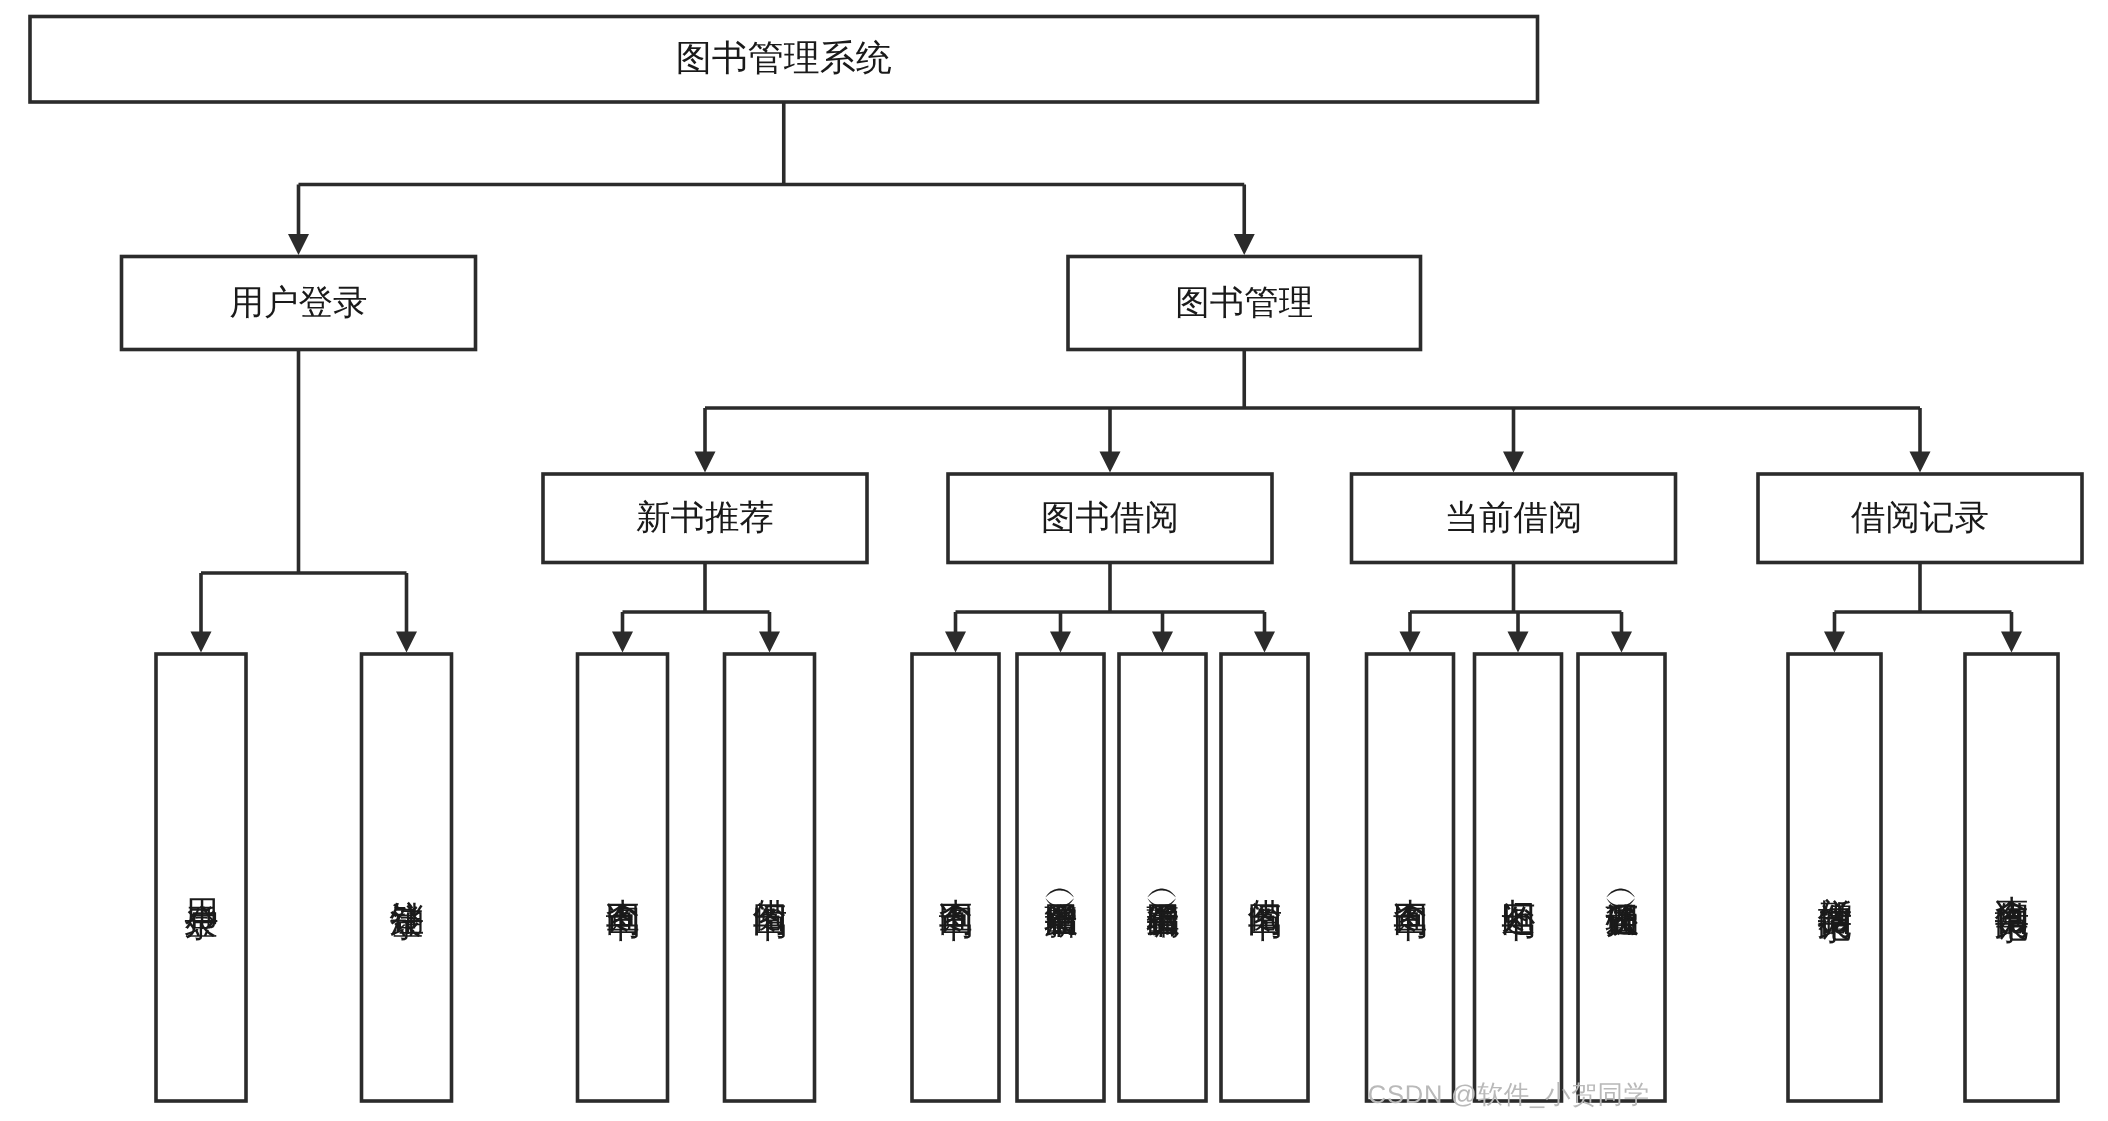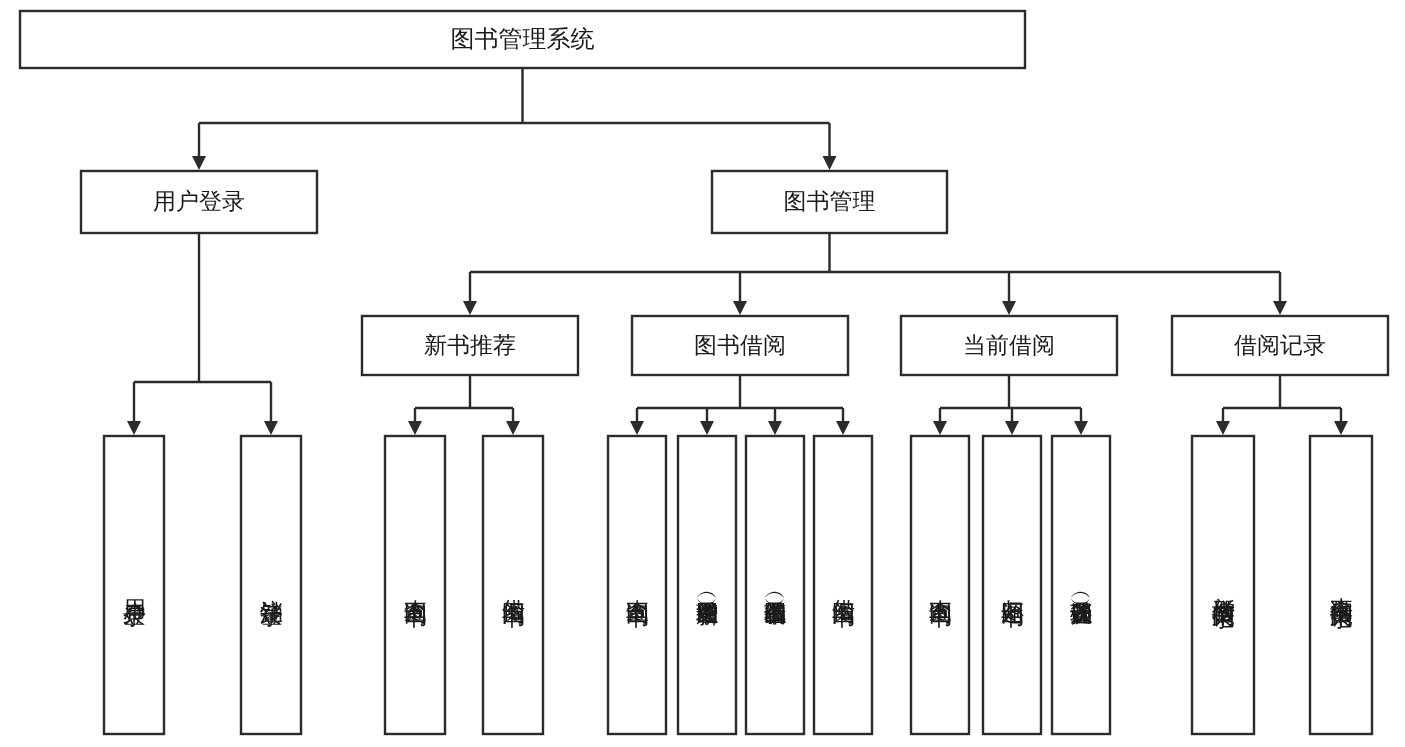--- a/index.html
+++ b/index.html
@@ -212,13 +212,14 @@
         <span class="leaf-label" style="letter-spacing: 0px; font-size: 22px;">确认归还（管理员）</span>
       </div>
       <div class="leaf-label-wrap" style="left: 1192px; top: 446px; width: 62px; height: 278px;">
         <span class="leaf-label">新增借阅记录</span>
       </div>
       <div class="leaf-label-wrap" style="left: 1310px; top: 446px; width: 62px; height: 278px;">
         <span class="leaf-label">查询借阅记录</span>
       </div>
     </div>
 
+  <div class="watermark">CSDN @软件_小贺同学</div>
 </div>
 
 </body></html>

